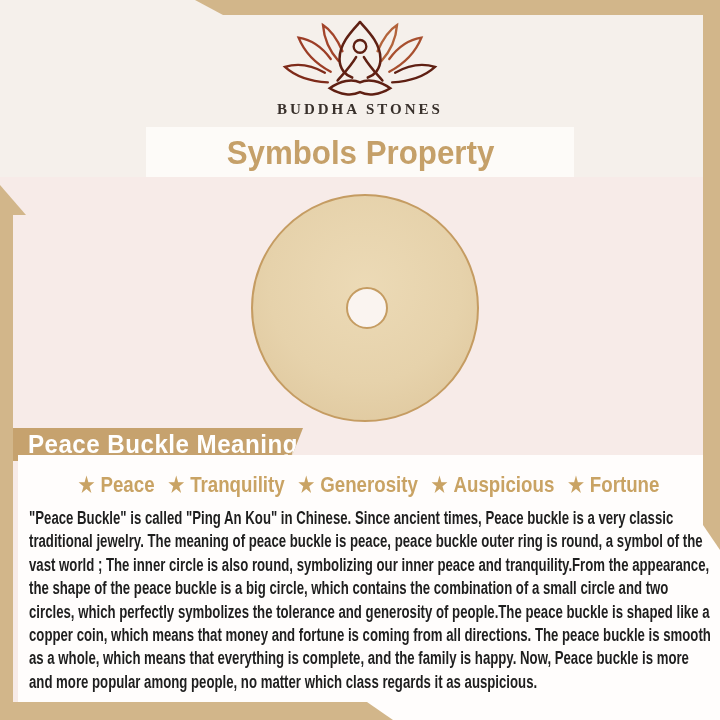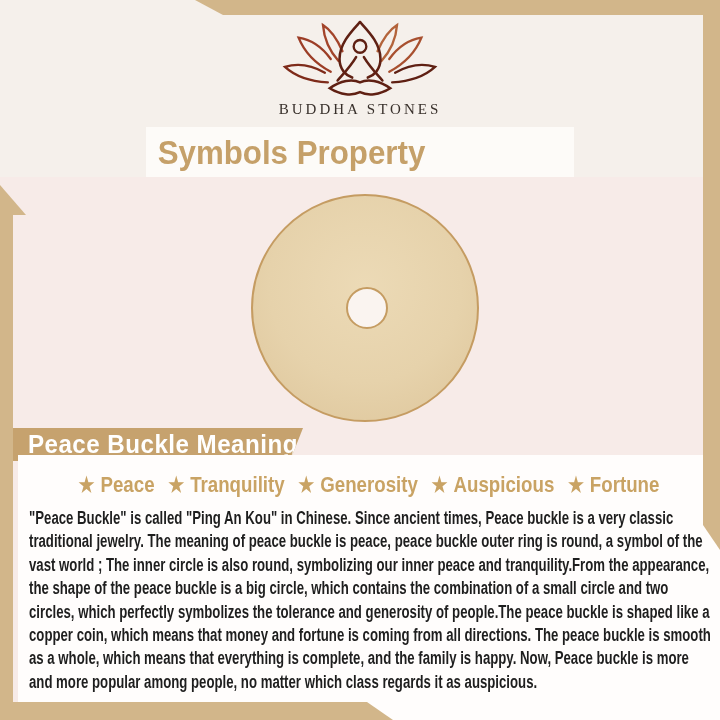--- a/index.html
+++ b/index.html
@@ -5,26 +5,26 @@
   html,body{margin:0;padding:0;}
   body{font-family:"Liberation Sans",sans-serif;}
   .page{position:relative;width:720px;height:720px;overflow:hidden;background:#f7ebe8;}
 
   
   .cream{position:absolute;left:0;top:0;width:720px;height:177px;background:#f5f0eb;}
 
   
   .lotus{position:absolute;left:282px;top:20px;width:156px;height:82px;}
   .brand{position:absolute;left:0;top:101px;width:720px;text-align:center;
-         font-family:"Liberation Serif",serif;font-size:15px;font-weight:normal;
+         font-family:"Liberation Serif",serif;font-size:15px;font-weight:bold;
          letter-spacing:3px;color:#38302b;}
 
   
   .title-band{position:absolute;left:146px;top:127px;width:428px;height:50px;
-              background:#fdfbf8;display:flex;align-items:center;justify-content:flex-start;}
+              background:#fdfbf8;display:flex;align-items:center;justify-content:center;}
   .title-band .t{font-size:34px;font-weight:bold;color:#c5a069;transform:scaleX(.92);
                  transform-origin:center;white-space:nowrap;letter-spacing:0px;}
 
   
   .disc{position:absolute;left:251px;top:194px;width:224px;height:224px;border-radius:50%;
         border:2px solid #c59c62;
         background:radial-gradient(circle at 50% 40%,#ecdab6 0%,#e6d2ab 55%,#ddc59a 100%);}
   .hole{position:absolute;left:50%;top:50%;width:38px;height:38px;margin:-21px 0 0 -19px;
         border-radius:50%;border:2px solid #c59c62;background:#faf4f0;}
 

